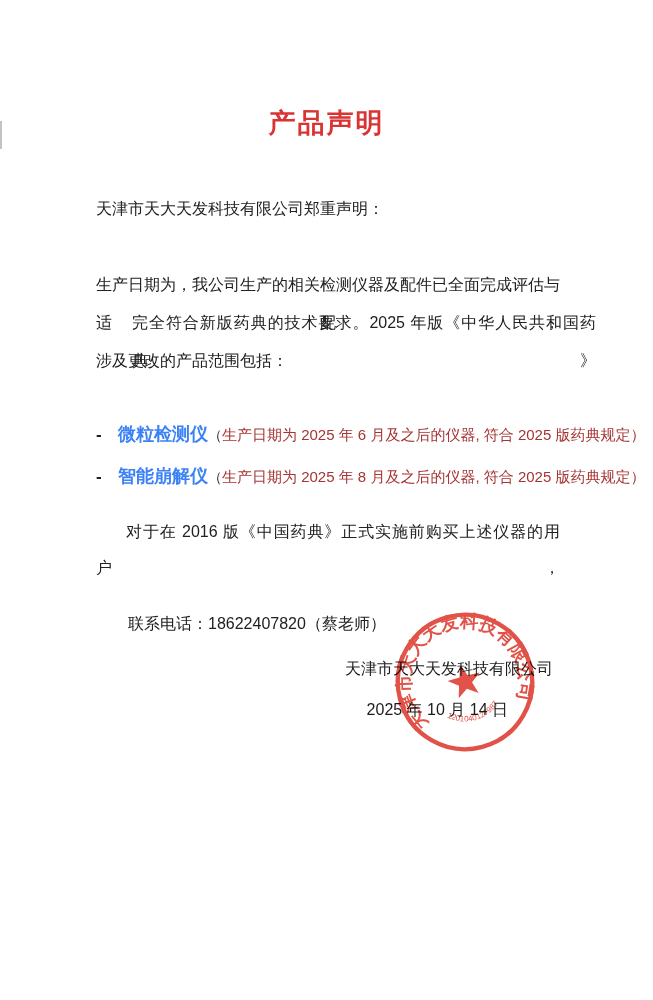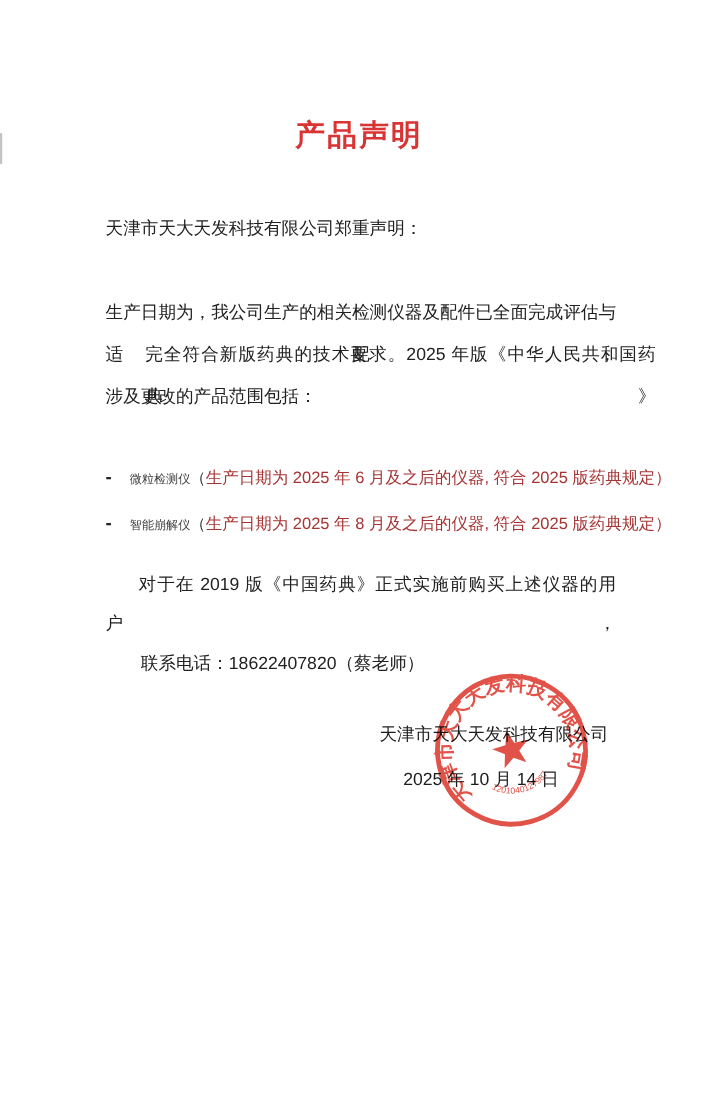--- a/index.html
+++ b/index.html
@@ -31,26 +31,26 @@
     text-align:justify;text-align-last:justify;
   }
   .intro{top:190px;}
   .p1-l1{top:228px;text-indent:44px;}
   .p1-l2{top:266px;}
   .p1-l3{top:304px;margin-left:36px;}
   .p1-l4{top:342px;}
   .prod-1{top:413px;line-height:42px;}
   .prod-2{top:455px;line-height:42px;}
   .prod-dash{display:inline-block;width:22px;font-size:17px;font-weight:bold;}
-  .prod-name{font-size:11px;font-weight:normal;color:#404040;}
+  .prod-name{font-size:18px;font-weight:bold;color:#3b82f6;}
   .prod-open{font-size:14px;color:#2a2a2a;}
   .prod-detail{font-size:15px;color:#a63434;}
   .p2-l1{top:514px;line-height:36px;text-indent:30px;}
   .p2-l2{top:550px;line-height:36px;}
-  .p2-l3{top:586px;line-height:36px;text-indent:32px;}
+  .p2-l3{top:606px;line-height:36px;text-indent:32px;}
   .sig-company{
     position:absolute;left:96px;width:464px;top:656px;
     text-align:right;padding-right:7px;box-sizing:border-box;
     font-size:16px;line-height:26px;color:#1c1c1c;
   }
   .sig-date{
     position:absolute;left:84px;width:464px;top:697px;
     text-align:right;padding-right:40px;box-sizing:border-box;
     font-size:16px;line-height:26px;color:#1c1c1c;
   }
@@ -76,21 +76,21 @@
   <div class="line just p1-l3">完全符合新版药典的技术要求。2025 年版《中华人民共和国药典》</div>
   <div class="line p1-l4">涉及更改的产品范围包括：</div>
 
   <div class="line prod-1">
     <span class="prod-dash">-</span><span class="prod-name">微粒检测仪</span><span class="prod-open">（</span><span class="prod-detail">生产日期为 2025 年 6 月及之后的仪器, 符合 2025 版药典规定）</span>
   </div>
   <div class="line prod-2">
     <span class="prod-dash">-</span><span class="prod-name">智能崩解仪</span><span class="prod-open">（</span><span class="prod-detail">生产日期为 2025 年 8 月及之后的仪器, 符合 2025 版药典规定）</span>
   </div>
 
-  <div class="line just p2-l1">对于在 2019 版《中国药典》正式实施前购买上述仪器的用户，</div>
+  <div class="line just p2-l1">对于在 2016 版《中国药典》正式实施前购买上述仪器的用户，</div>
   <div class="line p2-l3">联系电话：18622407820（蔡老师）</div>
 
   <div class="sig-company">天津市天大天发科技有限公司</div>
   <div class="sig-date">2025 年 10 月 14 日</div>
 
   <div class="stamp">
     <svg viewBox="0 0 200 200" xmlns="http://www.w3.org/2000/svg">
       <g transform="rotate(-15 100 100)">
         <circle cx="100" cy="100" r="92" fill="none" stroke="#dd3a2e" stroke-width="6"></circle>
         <path id="seal-arc" d="M 40,145 A 75,75 0 1 1 160,145" fill="none"></path>

